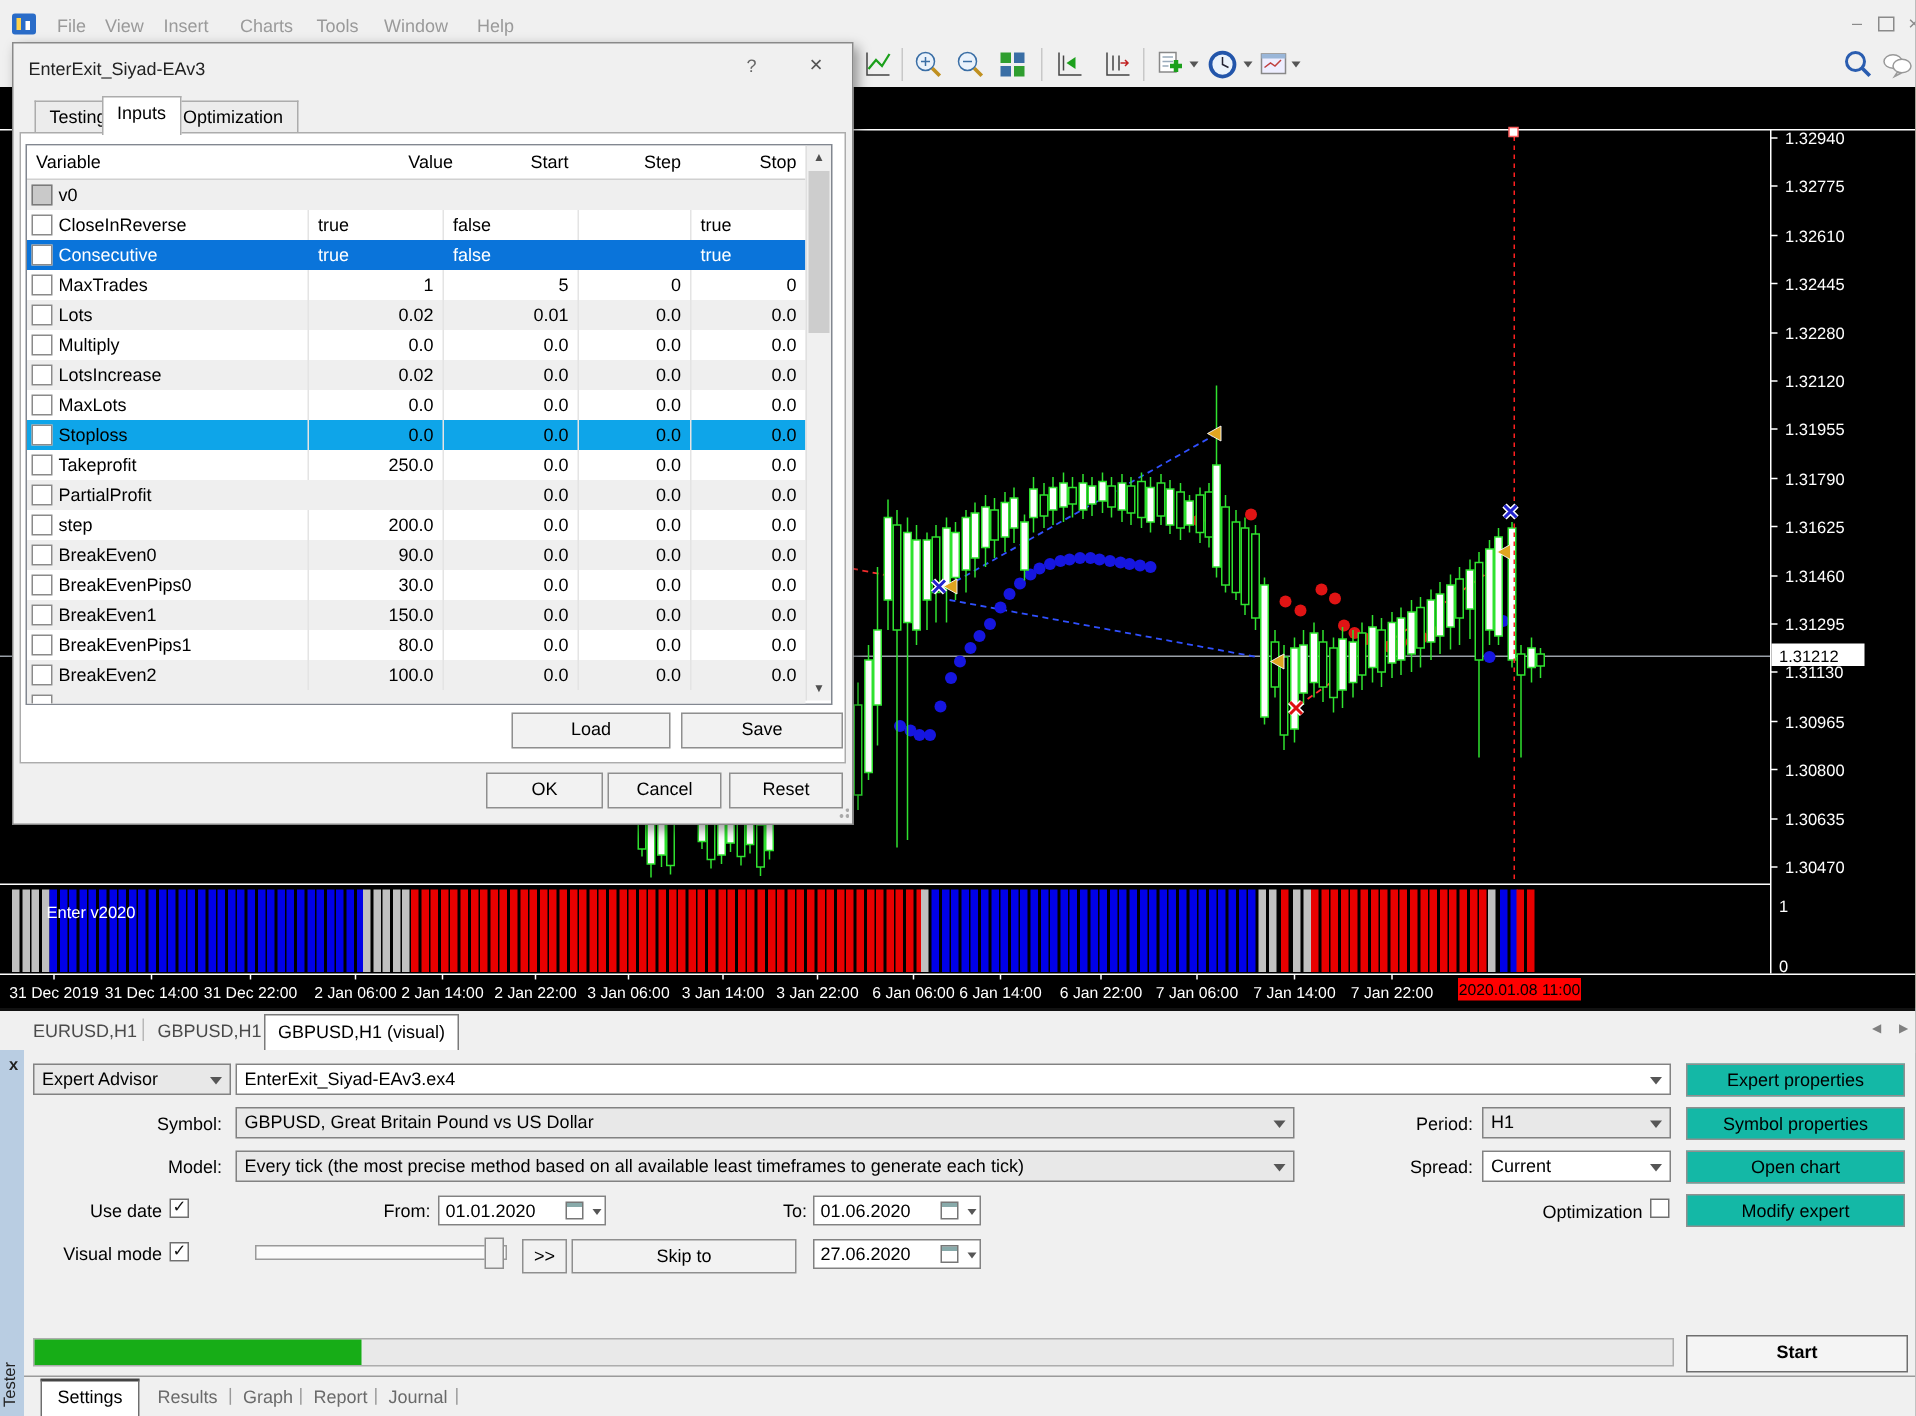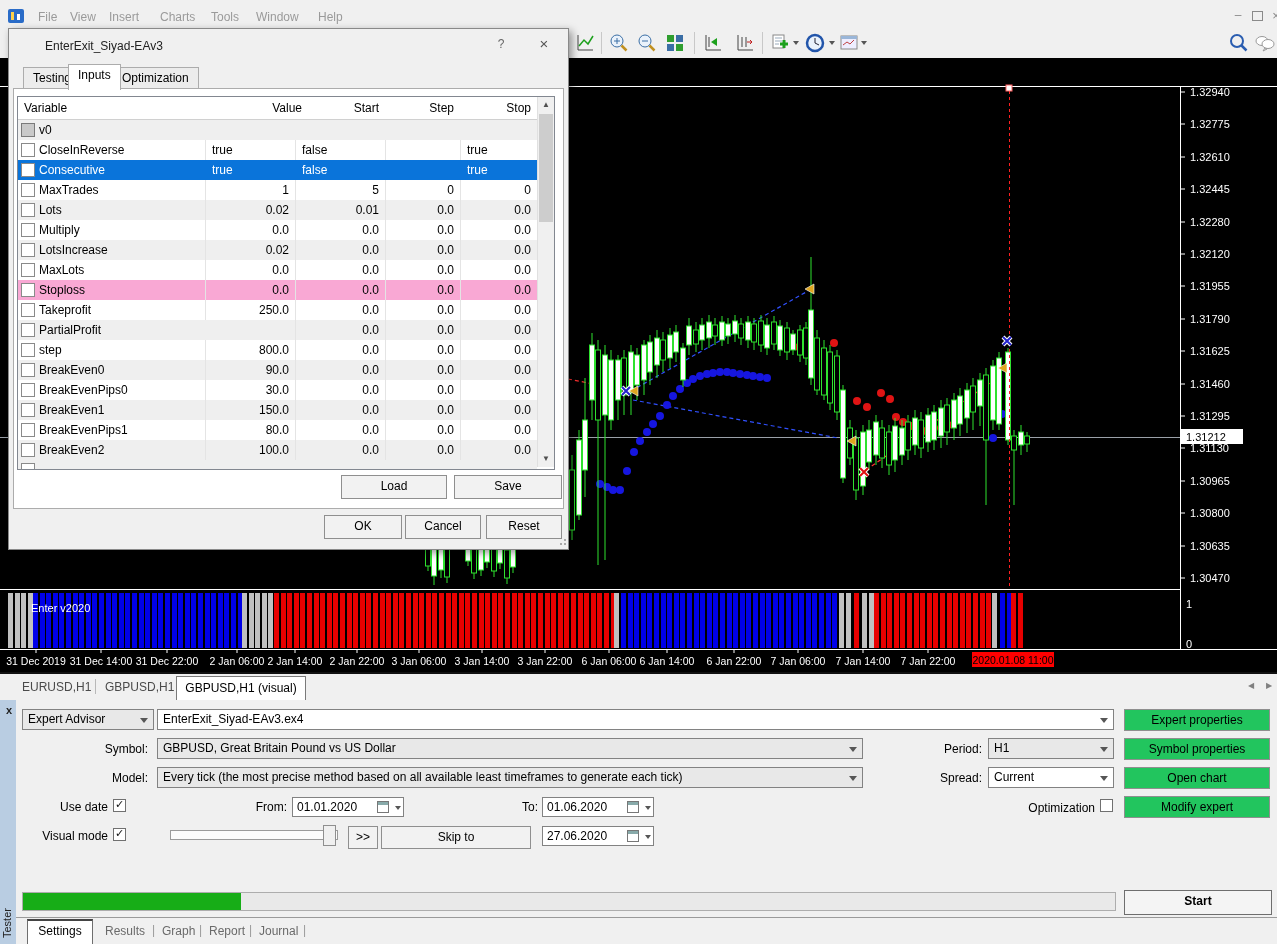--- a/index.html
+++ b/index.html
@@ -17,21 +17,21 @@
   
   #toolbar{position:absolute;left:0;top:28px;width:1277px;height:30px;background:#f0f0f0;border-bottom:1px solid #d4d4d4;}
   .tb-sep{position:absolute;top:4px;width:1px;height:22px;background:#c8c8c8;}
   .tb-ico{position:absolute;top:4px;width:22px;height:22px;}
   .tb-dd{position:absolute;top:13px;width:0;height:0;border-left:3.5px solid transparent;border-right:3.5px solid transparent;border-top:4px solid #555;}
   
   #chartwin{position:absolute;left:0;top:58px;width:1277px;height:614px;background:#a16207;}
   
   #dialog{position:absolute;left:8px;top:28px;width:559px;height:520px;background:#f0f0f0;
           border:1px solid #898989;box-shadow:3px 3px 8px rgba(0,0,0,.4);z-index:40;}
-  #dlg-title{position:absolute;left:0;top:0;right:0;height:34px;margin-left:26px;}
+  #dlg-title{position:absolute;left:0;top:0;right:0;height:34px;}
   #dlg-title .t{position:absolute;left:10px;top:10px;color:#222;}
   #dlg-help{position:absolute;right:58px;top:8px;width:18px;height:18px;text-align:center;color:#666;}
   #dlg-close{position:absolute;right:14px;top:6px;width:20px;height:20px;text-align:center;font-size:15px;color:#555;}
   .dtab{position:absolute;top:38px;height:21px;border:1px solid #acacac;border-bottom:none;background:#ececec;
         padding:0 9px;line-height:21px;}
   .dtab.active{top:35px;height:25px;background:#fff;z-index:5;}
   #dlg-page{position:absolute;left:4px;top:59px;width:549px;height:419px;background:#fff;border:1px solid #acacac;}
   #ptable{position:absolute;left:3px;top:7px;width:536px;height:372px;border:1px solid #828790;background:#fff;overflow:hidden;}
   #pt-head{position:absolute;left:0;top:0;width:519px;height:22px;background:#fff;border-bottom:1px solid #d0d0d0;}
   #pt-head .hc{position:absolute;top:0;height:22px;line-height:22px;}
@@ -65,21 +65,21 @@
   #tstrip{position:absolute;left:0;top:0;width:16px;height:244px;background:#b9cde2;}
   #tclose{position:absolute;left:3px;top:4px;width:12px;height:12px;font-size:11px;font-weight:bold;color:#222;line-height:12px;text-align:center;}
   #tvert{position:absolute;left:1px;top:238px;width:14px;transform:rotate(-90deg);transform-origin:left top;
          font-size:11px;color:#222;white-space:nowrap;}
   .lbl{position:absolute;text-align:right;color:#000;}
   .combo{position:absolute;height:21px;border:1px solid #828282;background:#fff;box-sizing:border-box;
          line-height:19px;padding:0 18px 0 5px;white-space:nowrap;overflow:hidden;}
   .combo.graybg{background:#e8e8e8;}
   .combo .car{position:absolute;right:5px;top:8px;width:0;height:0;border-left:4px solid transparent;
               border-right:4px solid transparent;border-top:5px solid #565656;}
-  .tbtn{position:absolute;left:1124px;width:146px;height:22px;background:#22c55e;border:1px solid #8f8f8f;
+  .tbtn{position:absolute;left:1124px;width:146px;height:22px;background:#14b8a6;border:1px solid #8f8f8f;
         text-align:center;line-height:20px;box-sizing:border-box;}
   .ck{position:absolute;width:13px;height:13px;border:1px solid #707070;background:#fff;box-sizing:border-box;}
   .ck.on:before{content:"✓";position:absolute;left:1px;top:-2px;font-size:11px;color:#111;}
   .datef{position:absolute;height:20px;border:1px solid #828282;background:#fff;box-sizing:border-box;
          line-height:18px;padding:0 2px 0 4px;}
   .cal{position:absolute;right:14px;top:3px;width:12px;height:12px;border:1px solid #777;
        background:linear-gradient(#8aa 3px,#fff 3px);box-sizing:border-box;}
   .datef .car{position:absolute;right:2px;top:8px;width:0;height:0;border-left:3.5px solid transparent;
               border-right:3.5px solid transparent;border-top:4px solid #565656;}
   #slider-track{position:absolute;left:170px;top:223px;width:166px;height:8px;border:1px solid #9a9a9a;background:#fbfbfb;}
@@ -707,21 +707,21 @@
               <span class="pcell num" style="left: 442px; width: 77px;">0.0</span>
             </div>
             <div class="prow" style="background: rgb(255, 255, 255);">
               <span class="cb"></span>
               <span class="nm">MaxLots</span>
               <span class="pcell num" style="left: 187px; width: 90px;">0.0</span>
               <span class="pcell num" style="left: 277px; width: 90px;">0.0</span>
               <span class="pcell num" style="left: 367px; width: 75px;">0.0</span>
               <span class="pcell num" style="left: 442px; width: 77px;">0.0</span>
             </div>
-            <div class="prow" style="background: #f9a8d4;">
+            <div class="prow" style="background: #0ea5e9;">
               <span class="cb"></span>
               <span class="nm">Stoploss</span>
               <span class="pcell num" style="left: 187px; width: 90px;">0.0</span>
               <span class="pcell num" style="left: 277px; width: 90px;">0.0</span>
               <span class="pcell num" style="left: 367px; width: 75px;">0.0</span>
               <span class="pcell num" style="left: 442px; width: 77px;">0.0</span>
             </div>
             <div class="prow" style="background: rgb(255, 255, 255);">
               <span class="cb"></span>
               <span class="nm">Takeprofit</span>
@@ -734,21 +734,21 @@
               <span class="cb"></span>
               <span class="nm">PartialProfit</span>
               <span class="pcell num" style="left: 187px; width: 90px; margin-top: 22px;">50.0</span>
               <span class="pcell num" style="left: 277px; width: 90px;">0.0</span>
               <span class="pcell num" style="left: 367px; width: 75px;">0.0</span>
               <span class="pcell num" style="left: 442px; width: 77px;">0.0</span>
             </div>
             <div class="prow" style="background: rgb(255, 255, 255);">
               <span class="cb"></span>
               <span class="nm">step</span>
-              <span class="pcell num" style="left: 187px; width: 90px;">800.0</span>
+              <span class="pcell num" style="left: 187px; width: 90px;">200.0</span>
               <span class="pcell num" style="left: 277px; width: 90px;">0.0</span>
               <span class="pcell num" style="left: 367px; width: 75px;">0.0</span>
               <span class="pcell num" style="left: 442px; width: 77px;">0.0</span>
             </div>
             <div class="prow" style="background: rgb(239, 239, 239);">
               <span class="cb"></span>
               <span class="nm">BreakEven0</span>
               <span class="pcell num" style="left: 187px; width: 90px;">90.0</span>
               <span class="pcell num" style="left: 277px; width: 90px;">0.0</span>
               <span class="pcell num" style="left: 367px; width: 75px;">0.0</span>

